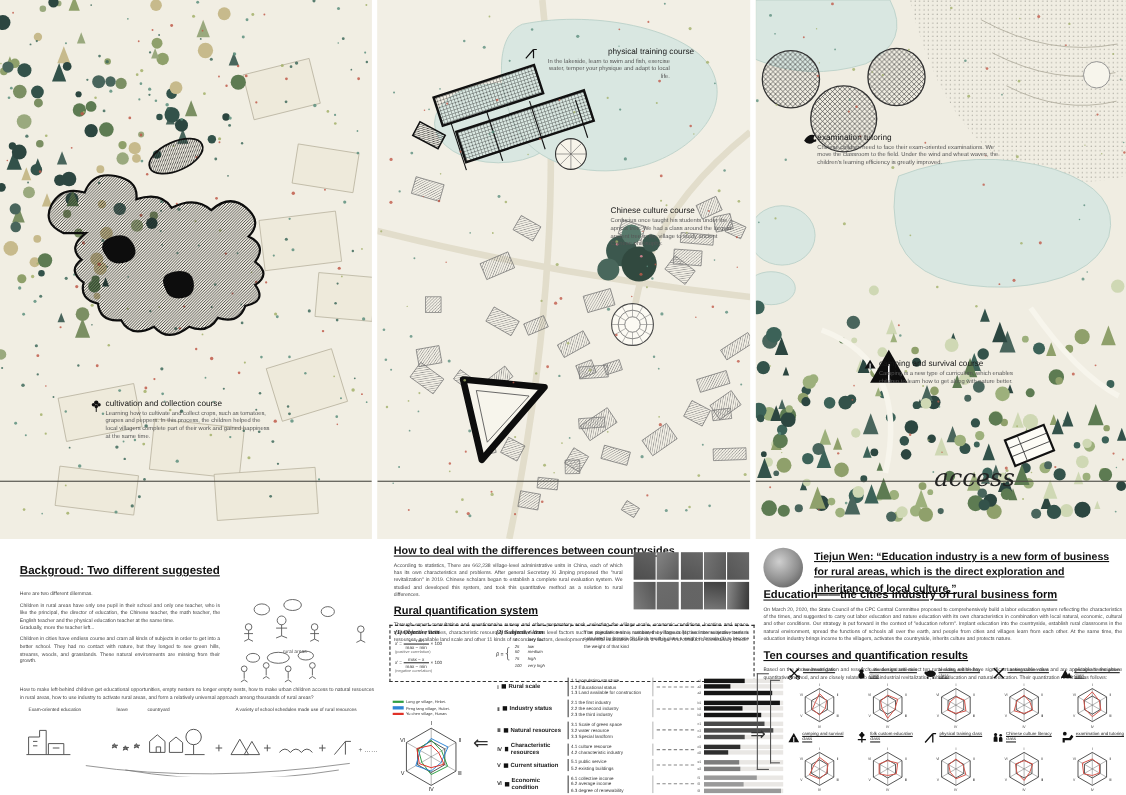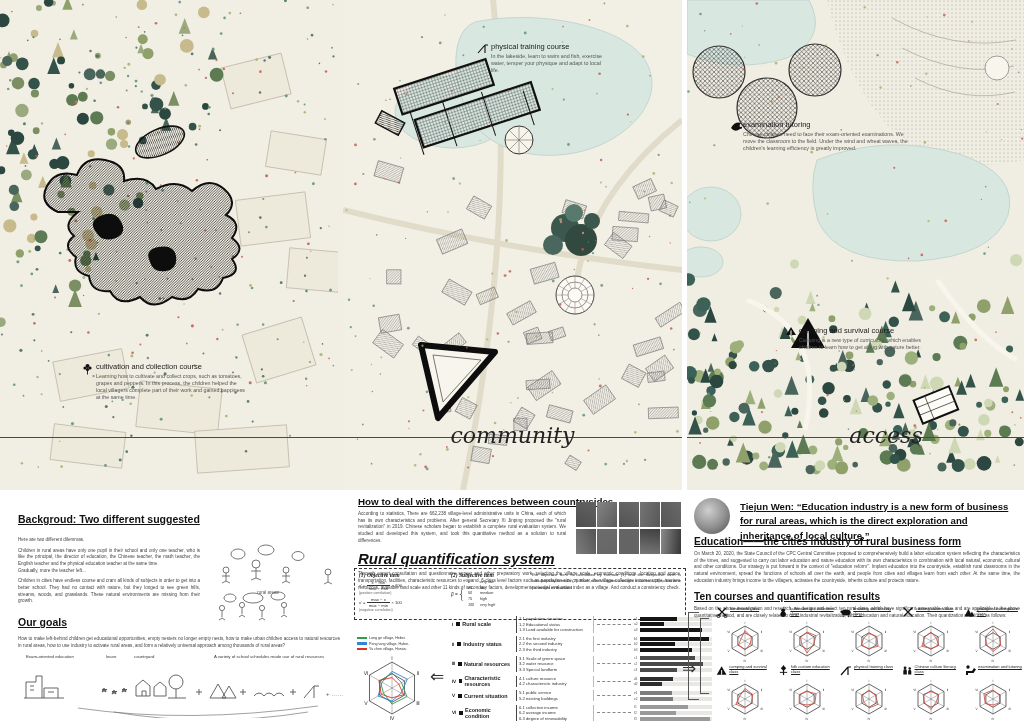--- a/index.html
+++ b/index.html
@@ -43,21 +43,21 @@
   .course-label{font-size:4px;color:#222;text-decoration:underline;line-height:1.3;margin-left:2px;}
   .photo-cell{position:absolute;width:20px;height:25px;}
   .arrow{font-size:17px;color:#333;font-family:"DejaVu Sans",sans-serif;}
   .goalcap{font-size:4.3px;color:#333;}
 </style>
 </head>
 <body>
 
 <div id="poster">
 
-  <section class="panel" style="left:0;width:338px;padding-left:16px;">
+  <section class="panel" style="left:0;width:338px;">
     <svg width="338" height="490" viewBox="0 0 338 490">
       <defs>
         <pattern id="p1hatch" width="2.6" height="2.6" patternUnits="userSpaceOnUse">
           <path d="M0,2.6 L2.6,0" stroke="#111" stroke-width="0.7" fill="none"></path>
         </pattern>
       </defs>
       <rect width="338" height="490" fill="#f1eee3"></rect>
       <g stroke="#b8b29e" stroke-width="0.7" fill="#eeeadb">
         <rect x="225" y="60" width="62" height="42" transform="rotate(-14 256 81)"></rect>
         <rect x="268" y="135" width="56" height="36" transform="rotate(9 296 153)"></rect>
@@ -658,29 +658,32 @@
           <circle cx="306.55176861723885" cy="236.44637270830572" r="0.7459916683612391" fill="#5d8f7e" opacity="0.8"></circle>
           <circle cx="167.87738888897002" cy="402.7737442590296" r="0.7900105995358899" fill="#a3b06a" opacity="0.8"></circle>
           <circle cx="241.50218166131526" cy="210.37407964933664" r="0.6384689560392871" fill="#c05a4a" opacity="0.8"></circle>
           <circle cx="105.1547536952421" cy="120.00942592741922" r="1.3145017372677104" fill="#5d8f7e" opacity="0.8"></circle>
           <circle cx="28.380282651633024" cy="364.5049549569376" r="0.7802369806682691" fill="#a3b06a" opacity="0.8"></circle>
           <circle cx="97.21821066713892" cy="42.89174909936264" r="1.3736103985458612" fill="#5d8f7e" opacity="0.8"></circle>
           <circle cx="252.81690009310842" cy="240.41617373004556" r="0.783621849026531" fill="#c05a4a" opacity="0.8"></circle>
           <circle cx="225.5194553823676" cy="144.4366413494572" r="1.4504494106629864" fill="#5d8f7e" opacity="0.8"></circle>
         </g>
     </svg>
-    <div class="ann" style="left:148px;top:42px;width:140px;">
+    <div class="ann" style="left:148px;top:42px;width:140px;text-align:right;">
       <svg class="aicon" width="12" height="12" viewBox="0 0 12 12">
         <path d="M1,11 L8,3 M8,3 h3 M8,3 v8" stroke="#111" stroke-width="1.1" fill="none"></path>
       </svg>
       <div class="at">physical training course</div>
       <div class="ab" style="width:118px;">In the lakeside, learn to swim and fish, exercise water, temper your physique and adapt to local life.</div>
     </div>
+    <div class="ann" style="left:212px;top:187px;width:128px;">
+      <div class="at">Chinese culture course</div>
+      <div class="ab" style="width:118px;">Confucius once taught his students under the apricot tree. We had a class around the largest ancient tree in the village to study ancient Chinese philosophy.</div>
+    </div>
     <div class="plabel-line"></div>
-    <div class="plabel">community</div>
   </section>
 
   <section class="panel" style="left:687px;width:398px;">
     <svg width="337" height="490" viewBox="0 0 337 490">
       <defs>
         <pattern id="p3dots" width="4" height="4" patternUnits="userSpaceOnUse">
           <circle cx="1" cy="1" r="0.55" fill="#4c4c44"></circle>
         </pattern>
         <pattern id="p3cross" width="4.5" height="4.5" patternUnits="userSpaceOnUse">
           <path d="M0,4.5 L4.5,0 M0,0 L4.5,4.5" stroke="#333" stroke-width="0.55" fill="none"></path>
@@ -1042,21 +1045,20 @@
         <circle cx="54" cy="66" r="2.6"></circle>
           <path d="M54,69 v6 M51,78 l3,-2 3,2"></path>
         <circle cx="76" cy="63" r="2.6"></circle>
           <path d="M76,66 v6 M73,75 l3,-2 3,2"></path>
         <ellipse cx="45" cy="56" rx="10" ry="5"></ellipse>
           <ellipse cx="70" cy="54" rx="7" ry="4"></ellipse>
           <ellipse cx="22" cy="56" rx="6" ry="4"></ellipse>
       </g>
     </svg>
     <div class="abs" style="left:18px;top:126px;">
-      <div class="uh" style="font-size:10.5px;">Our goals</div>
       <div class="tiny" style="width:322px;margin-top:8px;">How to make left-behind children get educational opportunities, empty nesters no longer empty nests, how to make urban children access to natural resources in rural areas, how to use industry to activate rural areas, and form a relatively universal approach among thousands of rural areas?</div>
       <div style="position:relative;width:326px;height:64px;margin-top:5px;">
         <span class="goalcap abs" style="left:8px;top:0;">Exam-oriented education</span>
         <span class="goalcap abs" style="left:88px;top:0;">leave</span>
         <span class="goalcap abs" style="left:116px;top:0;">countryard</span>
         <span class="goalcap abs" style="left:196px;top:0;">A variety of school schedules made use of rural resources</span>
         <svg class="abs" style="left:0;top:8px;" width="326" height="56" viewBox="0 0 326 56">
           <g stroke="#555" stroke-width="0.9" fill="none">
             <path d="M8,36 v-16 h10 v-6 h6 v22 M26,36 v-10 h14 v10 M6,36 h40"></path>
             <path d="M12,24 h4 M12,28 h4 M30,30 h6"></path>
@@ -1076,21 +1078,21 @@
             <path d="M60,46 Q170,62 300,44"></path>
               <path d="M96,50 Q190,66 290,50"></path>
           </g>
         </svg>
       </div>
     </div>
 
     <div class="abs" style="left:358px;top:6px;width:326px;">
       <div class="uh" style="font-size:9.8px;">How to deal with the differences between countrysides</div>
       <div class="tiny" style="width:208px;margin-top:4px;">According to statistics, There are 662,238 village-level administrative units in China, each of which has its own characteristics and problems. After general Secretary Xi Jinping proposed the "rural revitalization" in 2019. Chinese scholars began to establish a complete rural evaluation system. We studied and developed this system, and took this quantitative method as a solution to rural differences.</div>
-      <div class="uh" style="font-size:15px;margin-top:6px;font-style:italic;">Rural quantification system</div>
+      <div class="uh" style="font-size:10px;margin-top:6px;">Rural quantification system</div>
       <div class="tiny" style="width:322px;margin-top:4px;">Through expert consultation and questionnaire survey and other preparatory work, selecting the village scale, economic conditions, location and space transportation, facilities, characteristic resources to expand, 6-class level factors such as population size, number, the village collective income scale, tourism resources, available land scale and other 11 kinds of secondary factors, development potential evaluation index as a village. And conduct a consistency check.</div>
     </div>
     <div id="photoGrid" class="abs" style="left:576px;top:12px;width:106px;height:52px;">
         <div class="photo-cell" style="left: 0px; top: 0px; background: linear-gradient(26deg, rgb(77, 77, 77), rgb(99, 99, 99));"></div>
         <div class="photo-cell" style="left: 21.3px; top: 0px; background: linear-gradient(124deg, rgb(133, 133, 133), rgb(90, 90, 90));"></div>
         <div class="photo-cell" style="left: 42.6px; top: 0px; background: linear-gradient(24deg, rgb(83, 83, 83), rgb(104, 104, 104));"></div>
         <div class="photo-cell" style="left: 63.9px; top: 0px; background: linear-gradient(106deg, rgb(116, 116, 116), rgb(88, 88, 88));"></div>
         <div class="photo-cell" style="left: 85.2px; top: 0px; background: linear-gradient(52deg, rgb(85, 85, 85), rgb(105, 105, 105));"></div>
         <div class="photo-cell" style="left: 0px; top: 26.5px; background: linear-gradient(66deg, rgb(125, 125, 125), rgb(84, 84, 84));"></div>
         <div class="photo-cell" style="left: 21.3px; top: 26.5px; background: linear-gradient(156deg, rgb(108, 108, 108), rgb(102, 102, 102));"></div>

